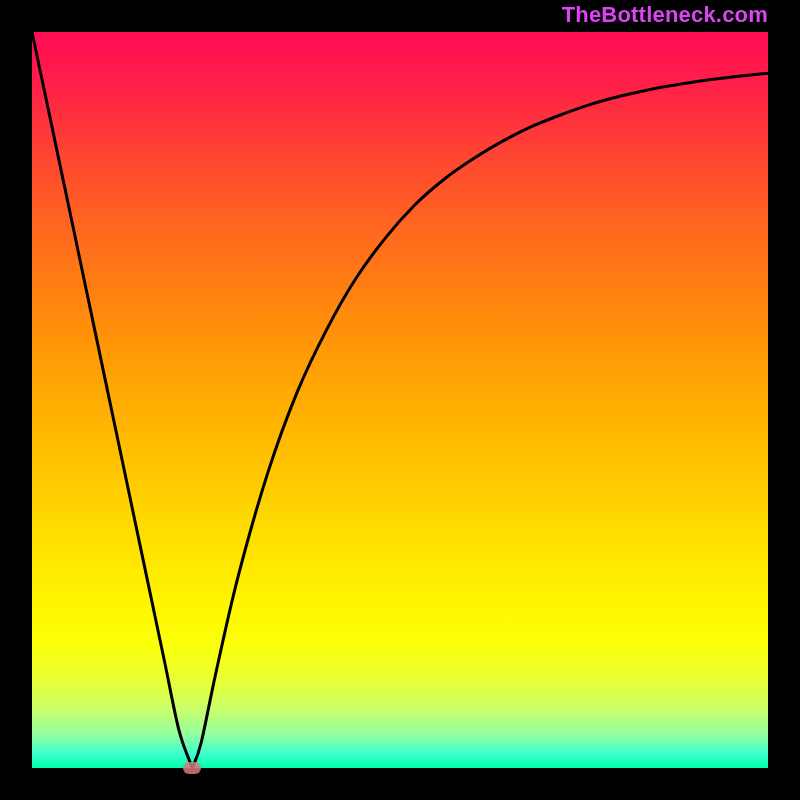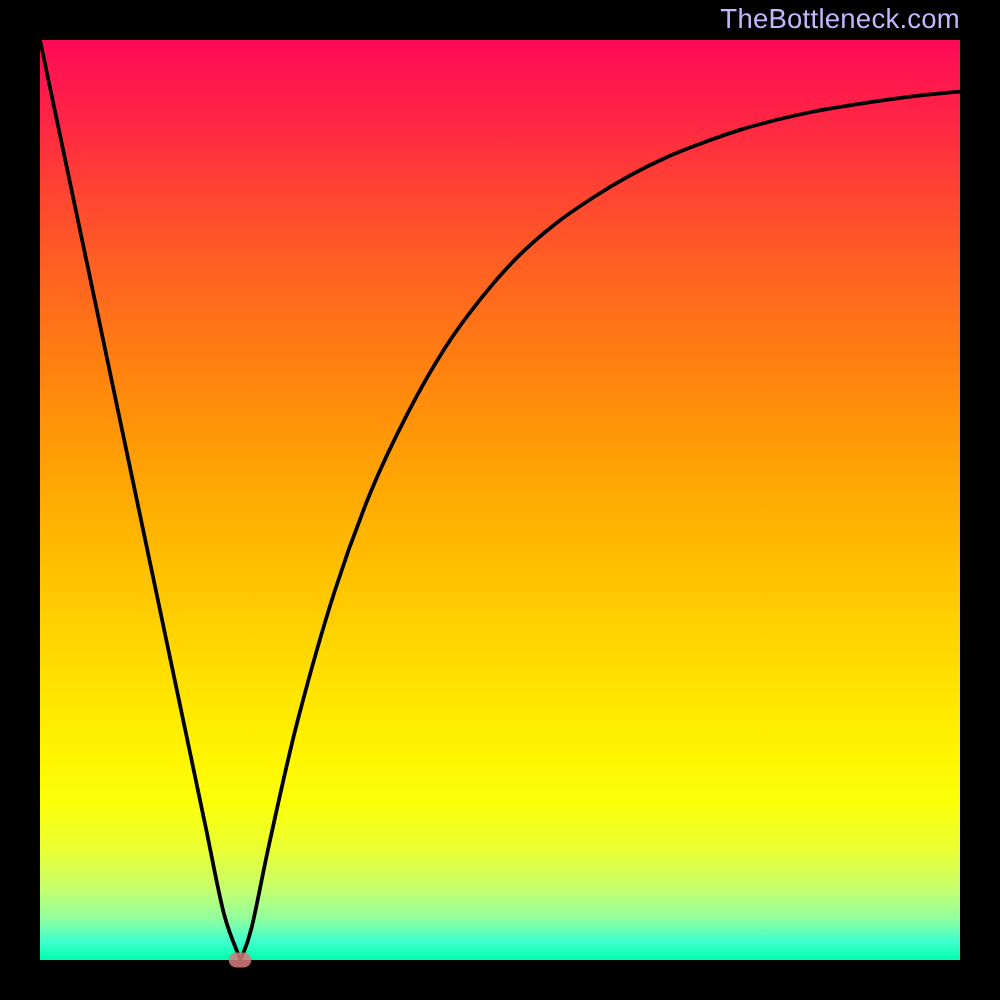--- a/index.html
+++ b/index.html
@@ -41,24 +41,24 @@
       #c9ff6a 92%,
       #91ff9f 95.5%,
       #3effcf 98%,
       #00ffac 100%
     );
   }
   .watermark {
     position: absolute;
     top: 2px;
     right: 32px;
-    color: #c4b5fd;
+    color: #d946ef;
     font-size: 22px;
     letter-spacing: 0.2px;
-    font-weight: 400;
+    font-weight: 700;
   }
   svg.curve {
     position: absolute;
     left: 0;
     top: 0;
     width: 736px;
     height: 736px;
     pointer-events: none;
   }
   .marker {

